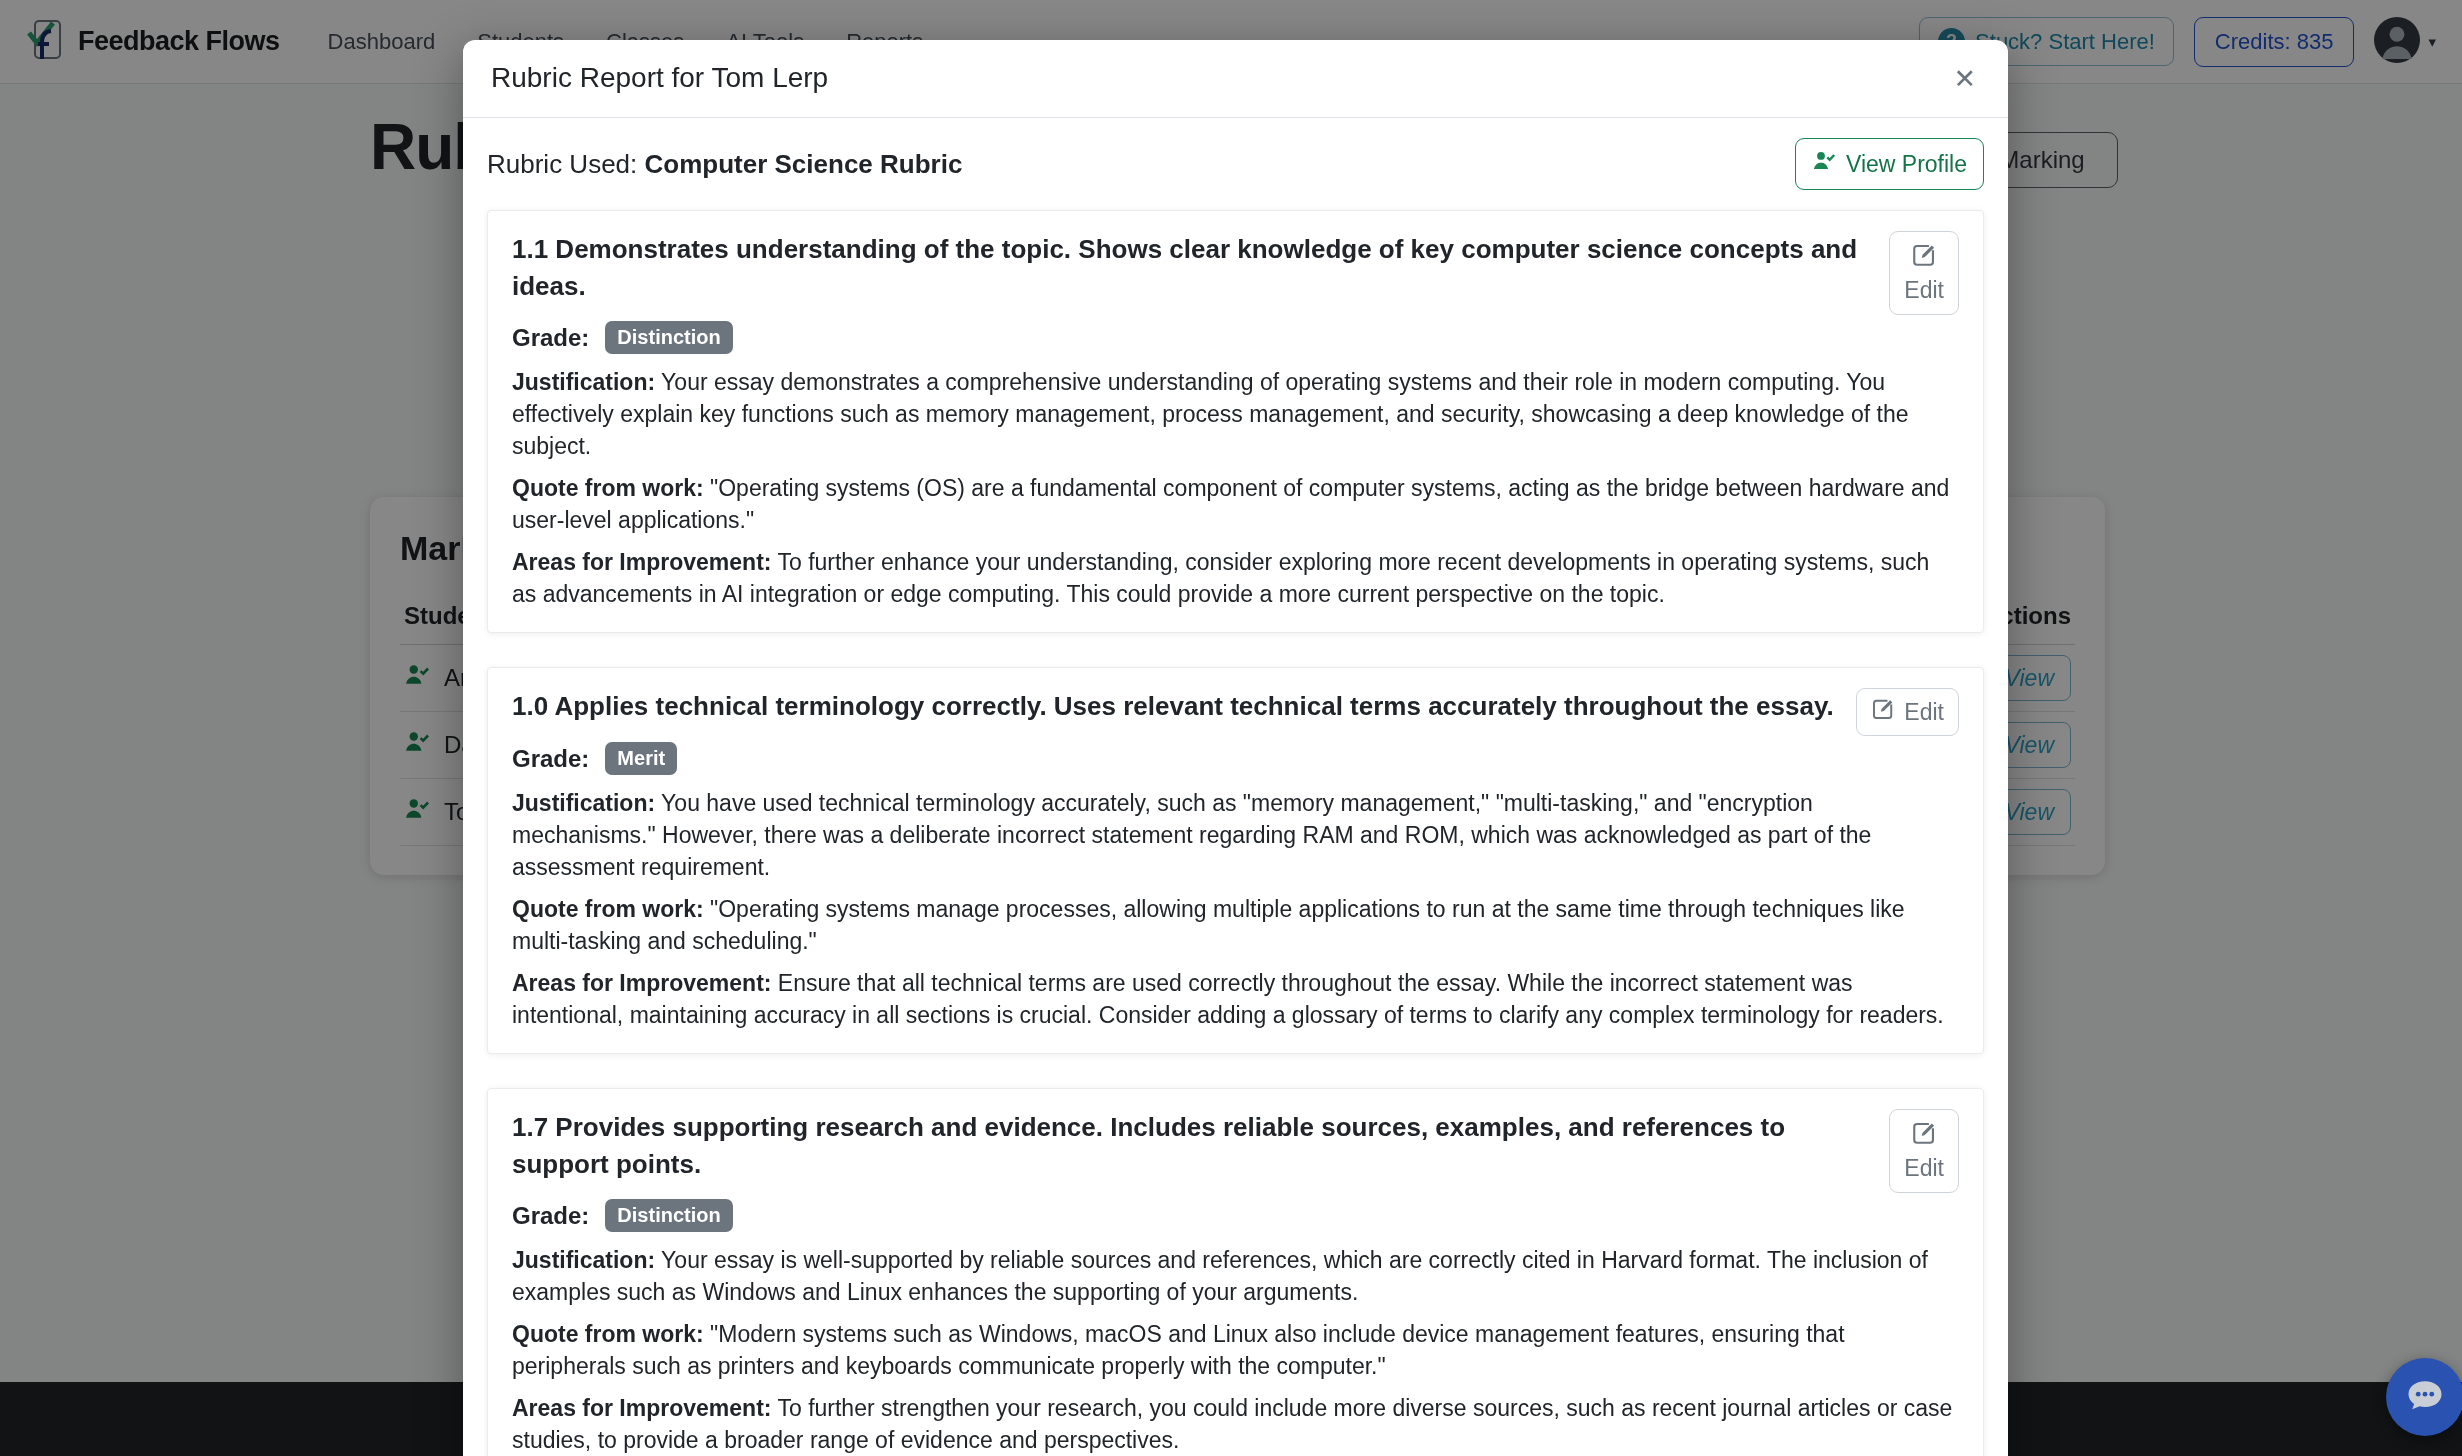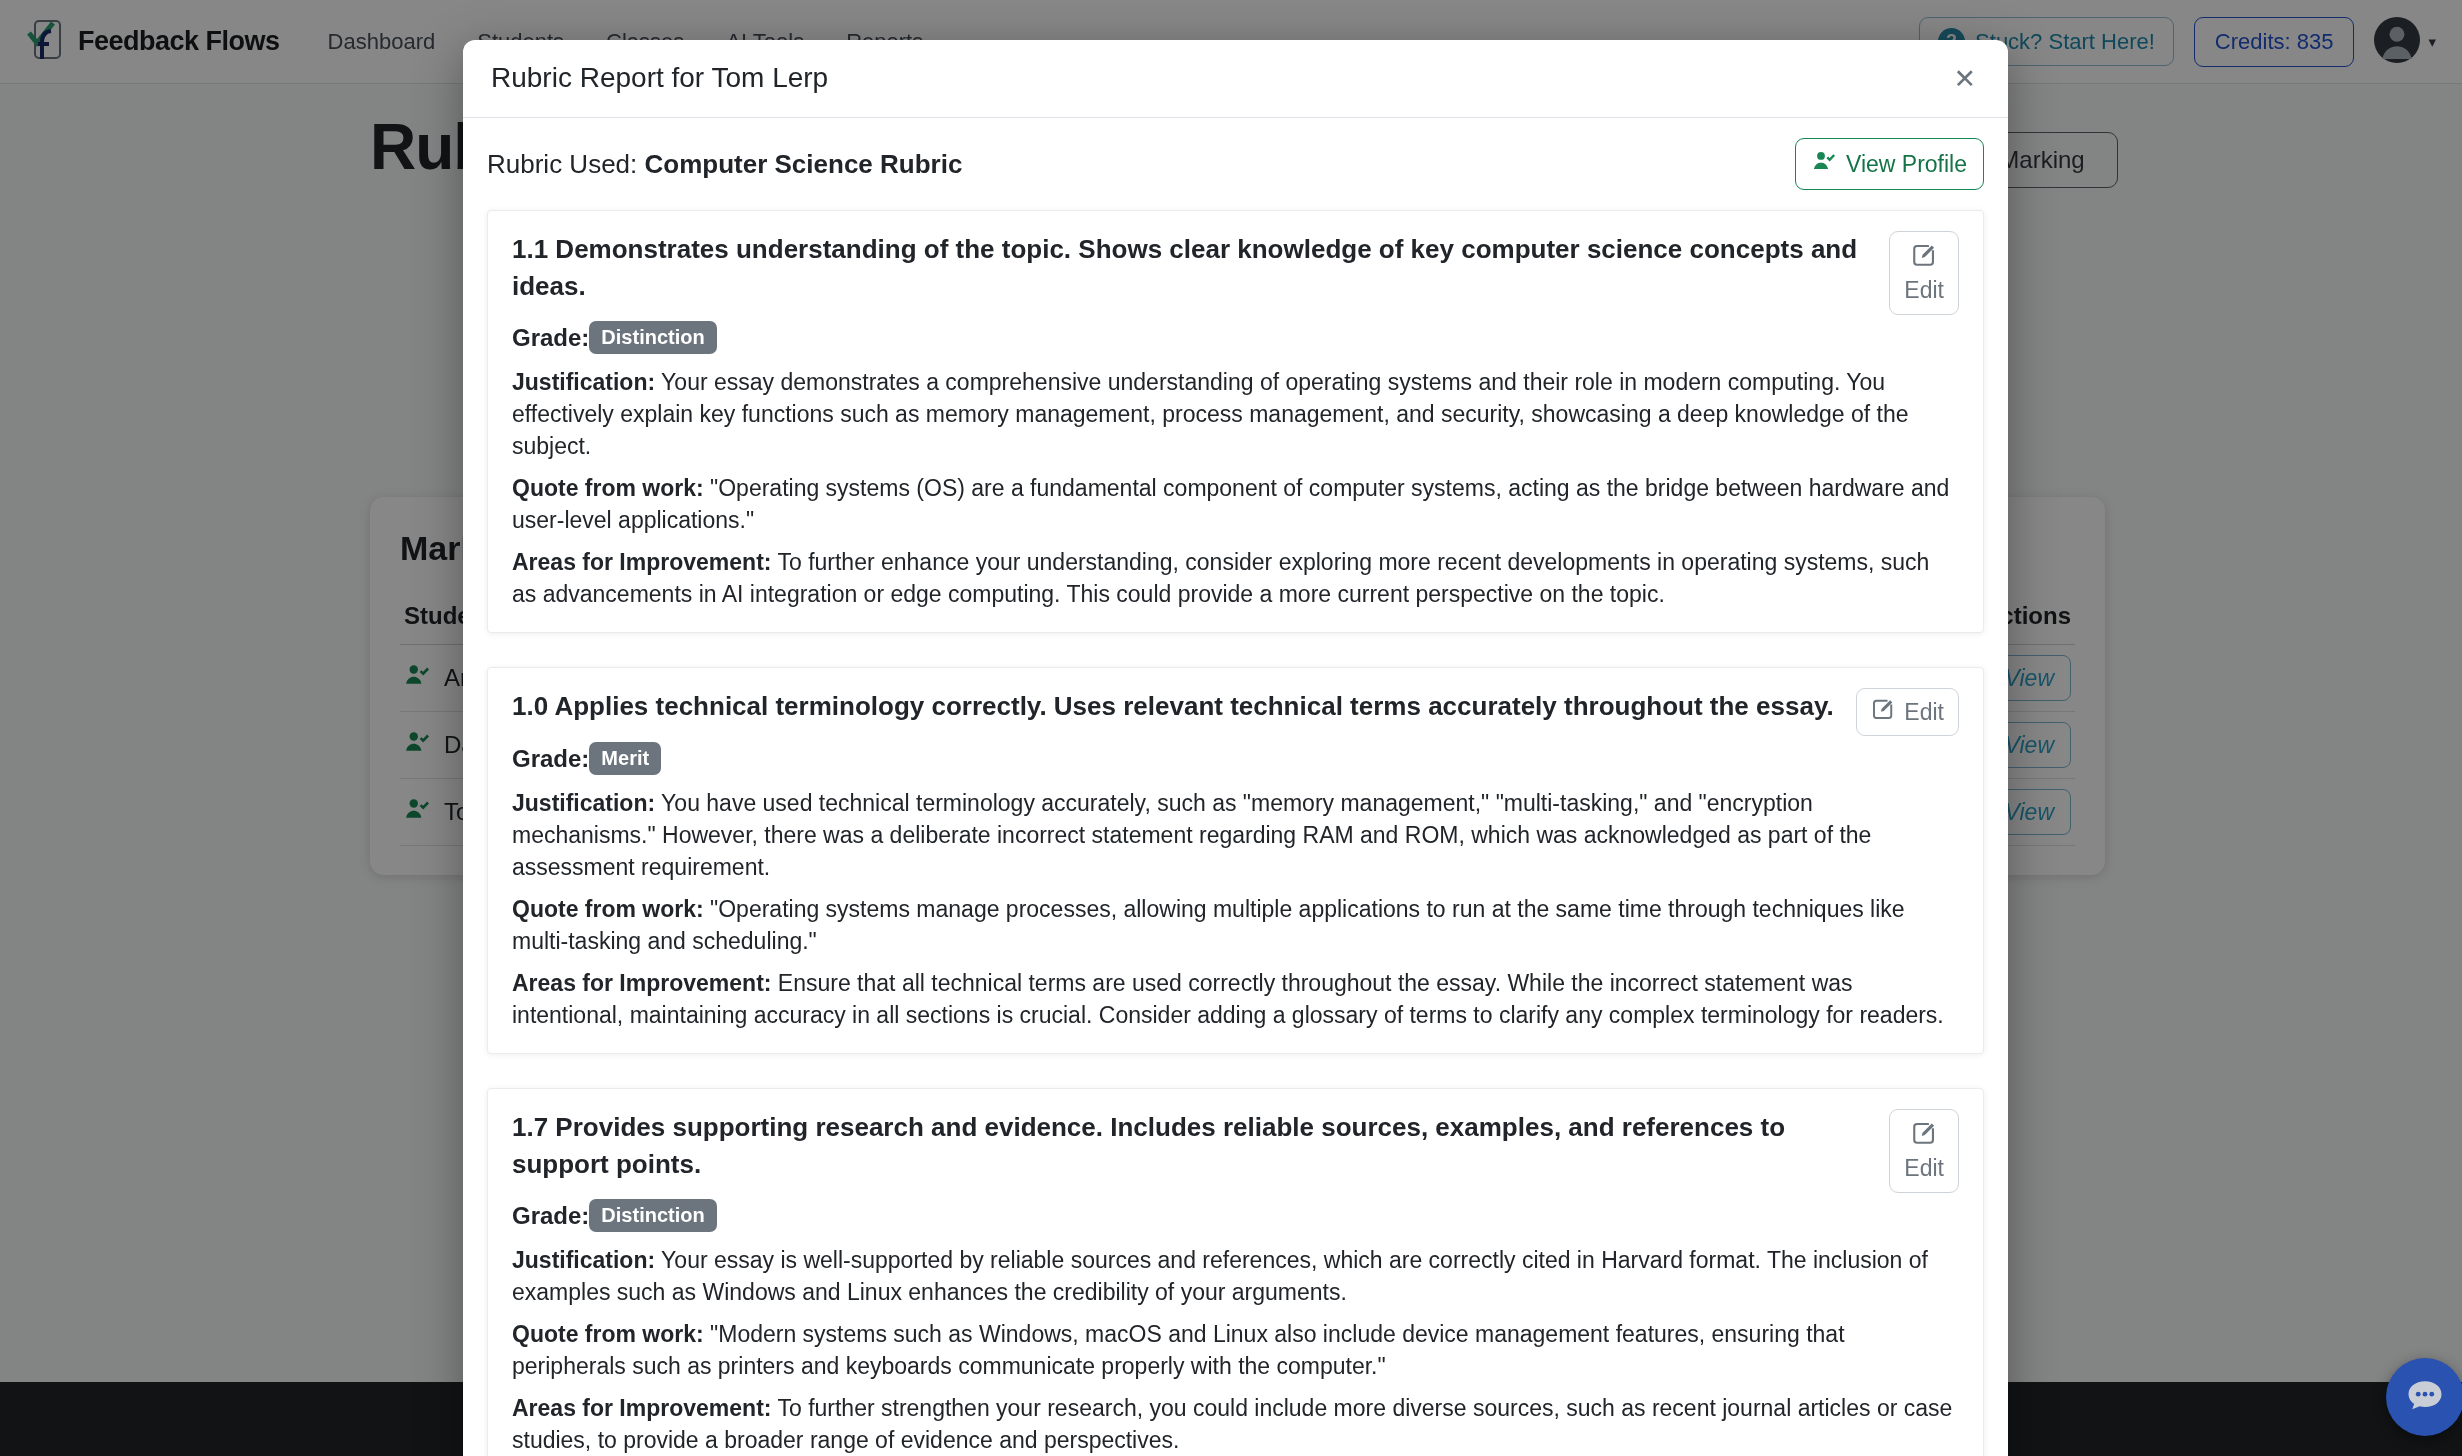--- a/index.html
+++ b/index.html
@@ -93,21 +93,21 @@
     padding:20px 24px 12px; margin-bottom:34px;
   }
   .crit-head { display:flex; align-items:flex-start; gap:22px; margin-bottom:6px; }
   .crit-title { flex:1; font-size:26px; font-weight:700; line-height:37px; color:#212529; }
   .btn-edit {
     flex-shrink:0; display:flex; flex-direction:column; align-items:center; gap:3px;
     border:1px solid #ced4da; border-radius:9px; background:#fff; color:#6c757d;
     padding:10px 14px; font-size:23px; cursor:pointer; font-family:inherit;
   }
   .btn-edit.inline { flex-direction:row; gap:9px; padding:8px 14px; }
-  .grade-row { display:flex; align-items:center; gap:0; margin:2px 0 12px; }
+  .grade-row { display:flex; align-items:center; gap:16px; margin:2px 0 12px; }
   .grade-label { font-size:24px; font-weight:700; }
   .badge { background:#6c757d; color:#fff; font-size:20px; font-weight:700; padding:5px 12px; border-radius:7px; }
   .criterion p { font-size:23px; line-height:32px; color:#212529; margin-bottom:10px; }
   .criterion p strong { font-weight:700; }
 
   
   .chat-fab {
     position:absolute; left:2386px; top:1358px; width:78px; height:78px; z-index:30;
     border-radius:50%; background:#2a52b0; border:none; cursor:pointer;
     display:flex; align-items:center; justify-content:center;
@@ -329,21 +329,21 @@
               <path d="M6.6 9.8l1.9-.5 5.7-5.7-1.4-1.4-5.7 5.7-.5 1.9z" fill="#6c757d"></path>
             </svg>
           </span>
           <span>Edit</span>
         </button>
       </div>
       <div class="grade-row">
         <span class="grade-label">Grade:</span>
         <span class="badge">Distinction</span>
       </div>
-      <p><strong>Justification:</strong> <span>Your essay is well-supported by reliable sources and references, which are correctly cited in Harvard format. The inclusion of examples such as Windows and Linux enhances the credibility of your arguments.</span></p>
+      <p><strong>Justification:</strong> <span>Your essay is well-supported by reliable sources and references, which are correctly cited in Harvard format. The inclusion of examples such as Windows and Linux enhances the supporting of your arguments.</span></p>
       <p><strong>Quote from work:</strong> <span>"Modern systems such as Windows, macOS and Linux also include device management features, ensuring that peripherals such as printers and keyboards communicate properly with the computer."</span></p>
       <p><strong>Areas for Improvement:</strong> <span>To further strengthen your research, you could include more diverse sources, such as recent journal articles or case studies, to provide a broader range of evidence and perspectives.</span></p>
     </div>
 
   </div>
 </div>
 
 <button class="chat-fab">
   <span>
     <svg width="44" height="44" viewBox="0 0 24 24">

